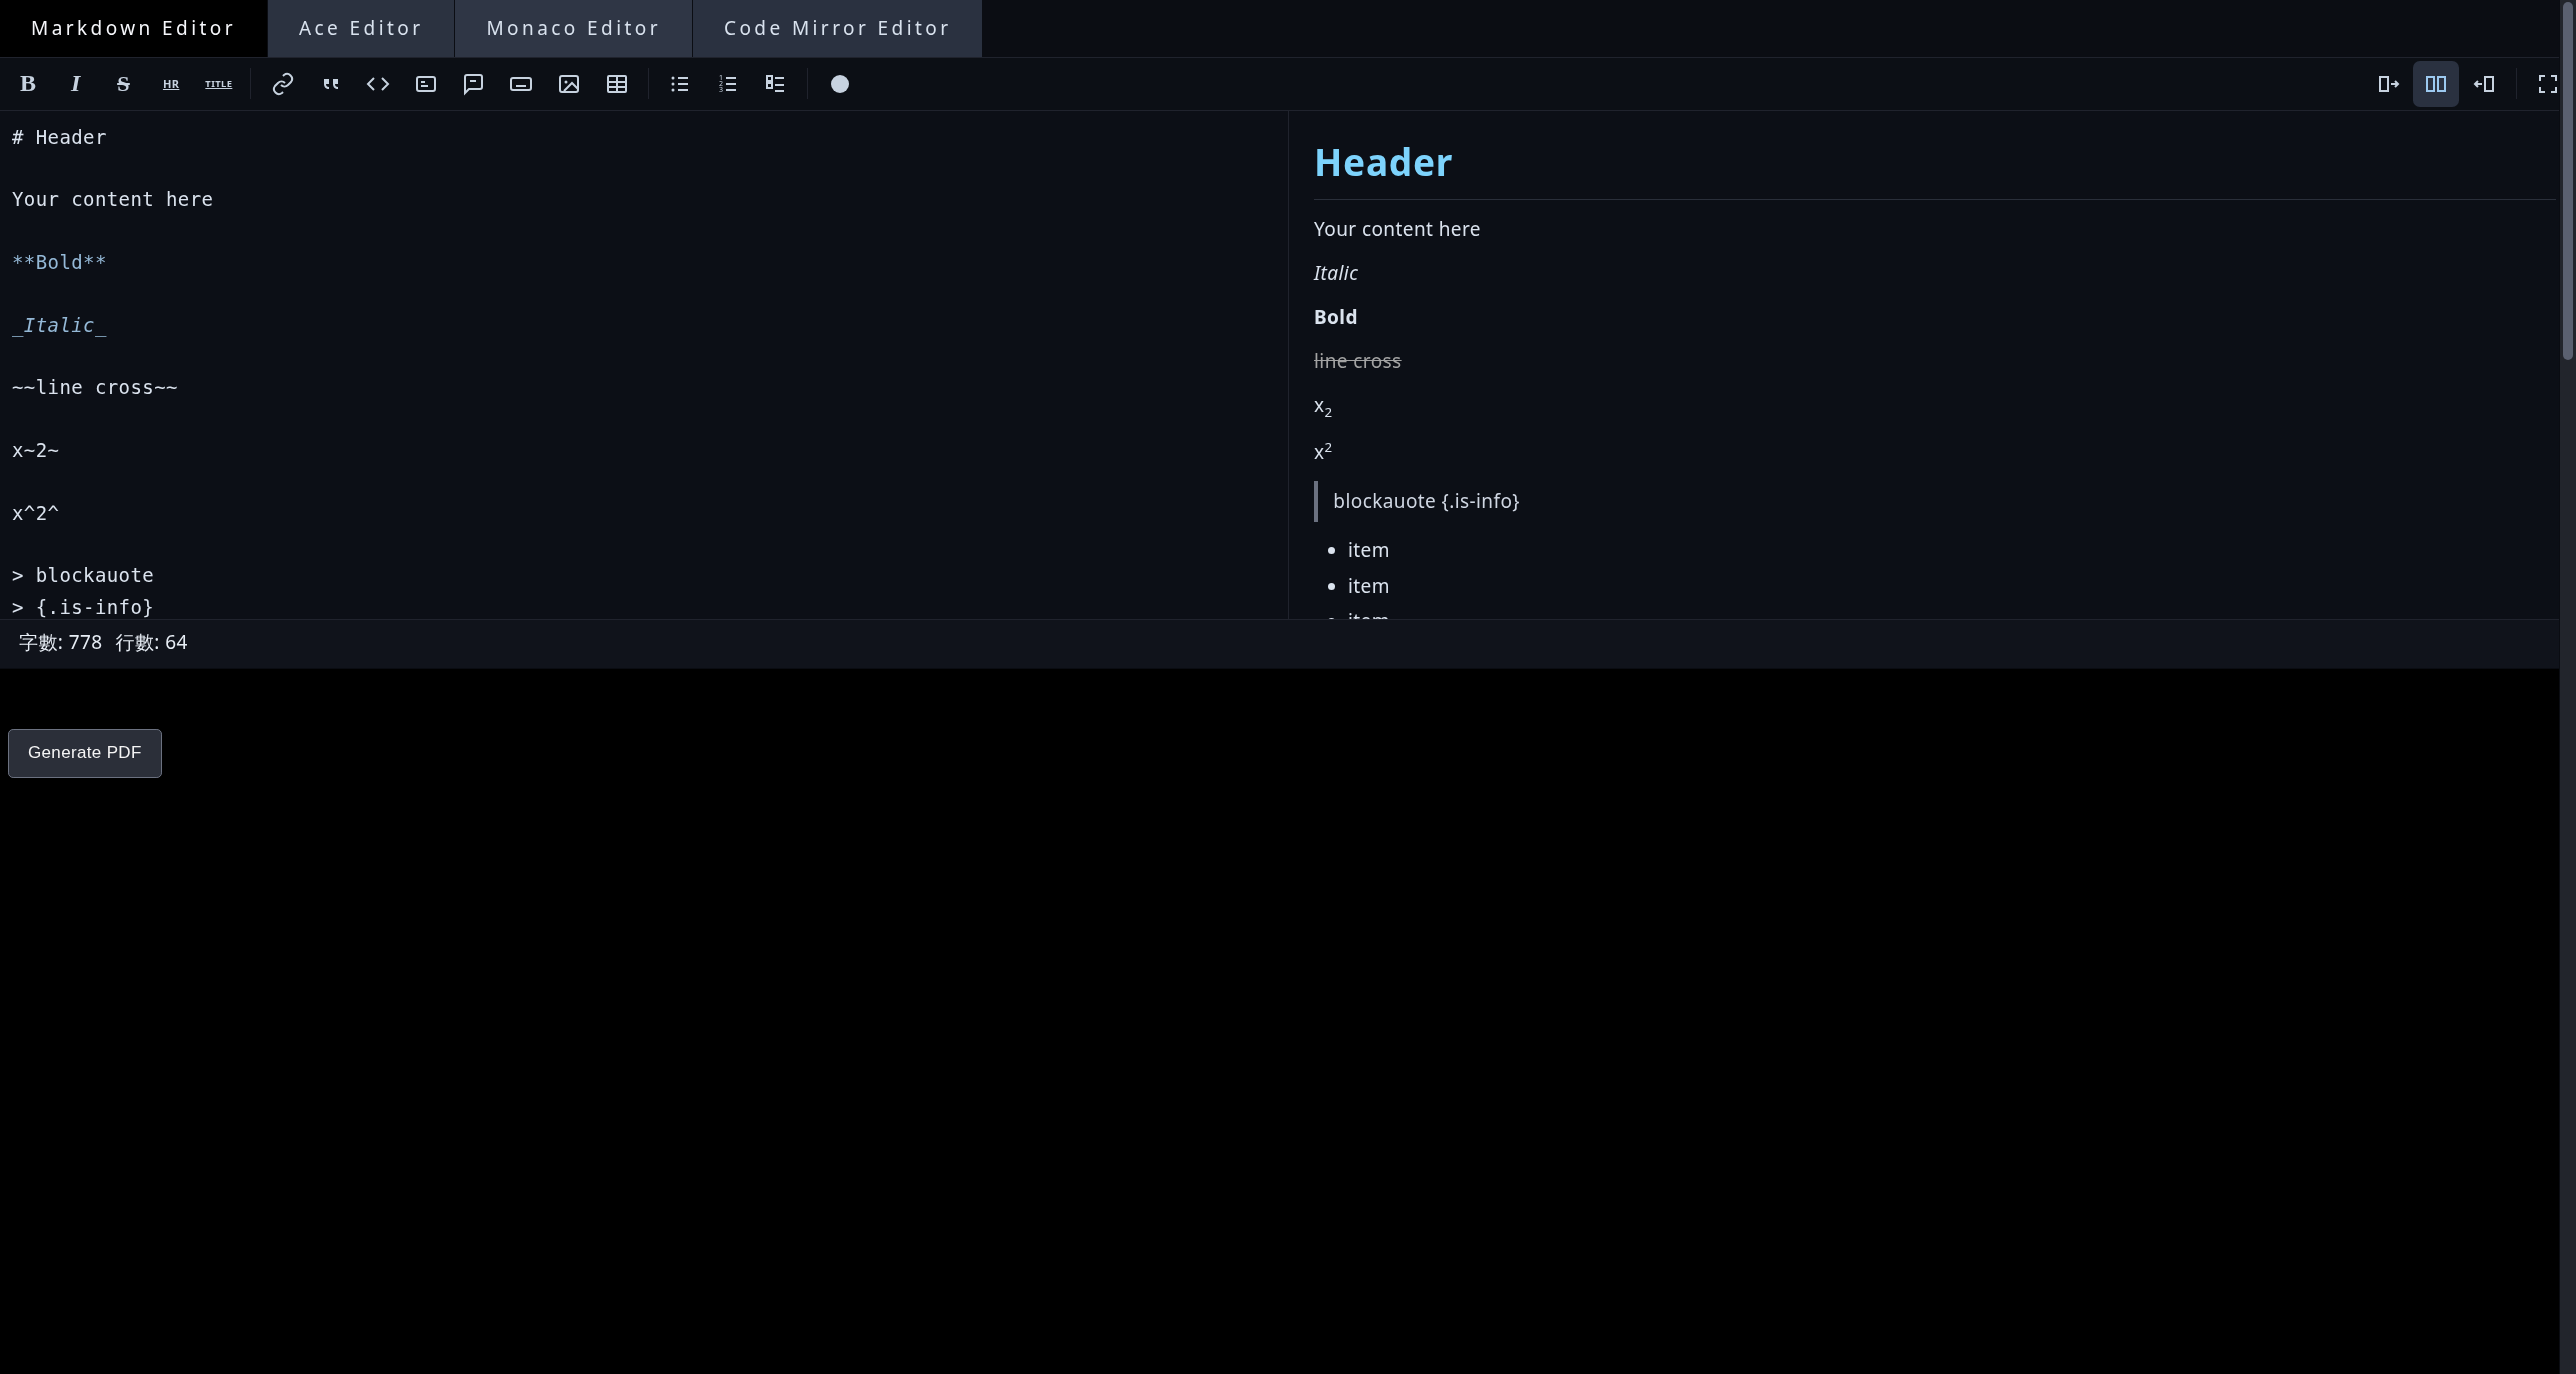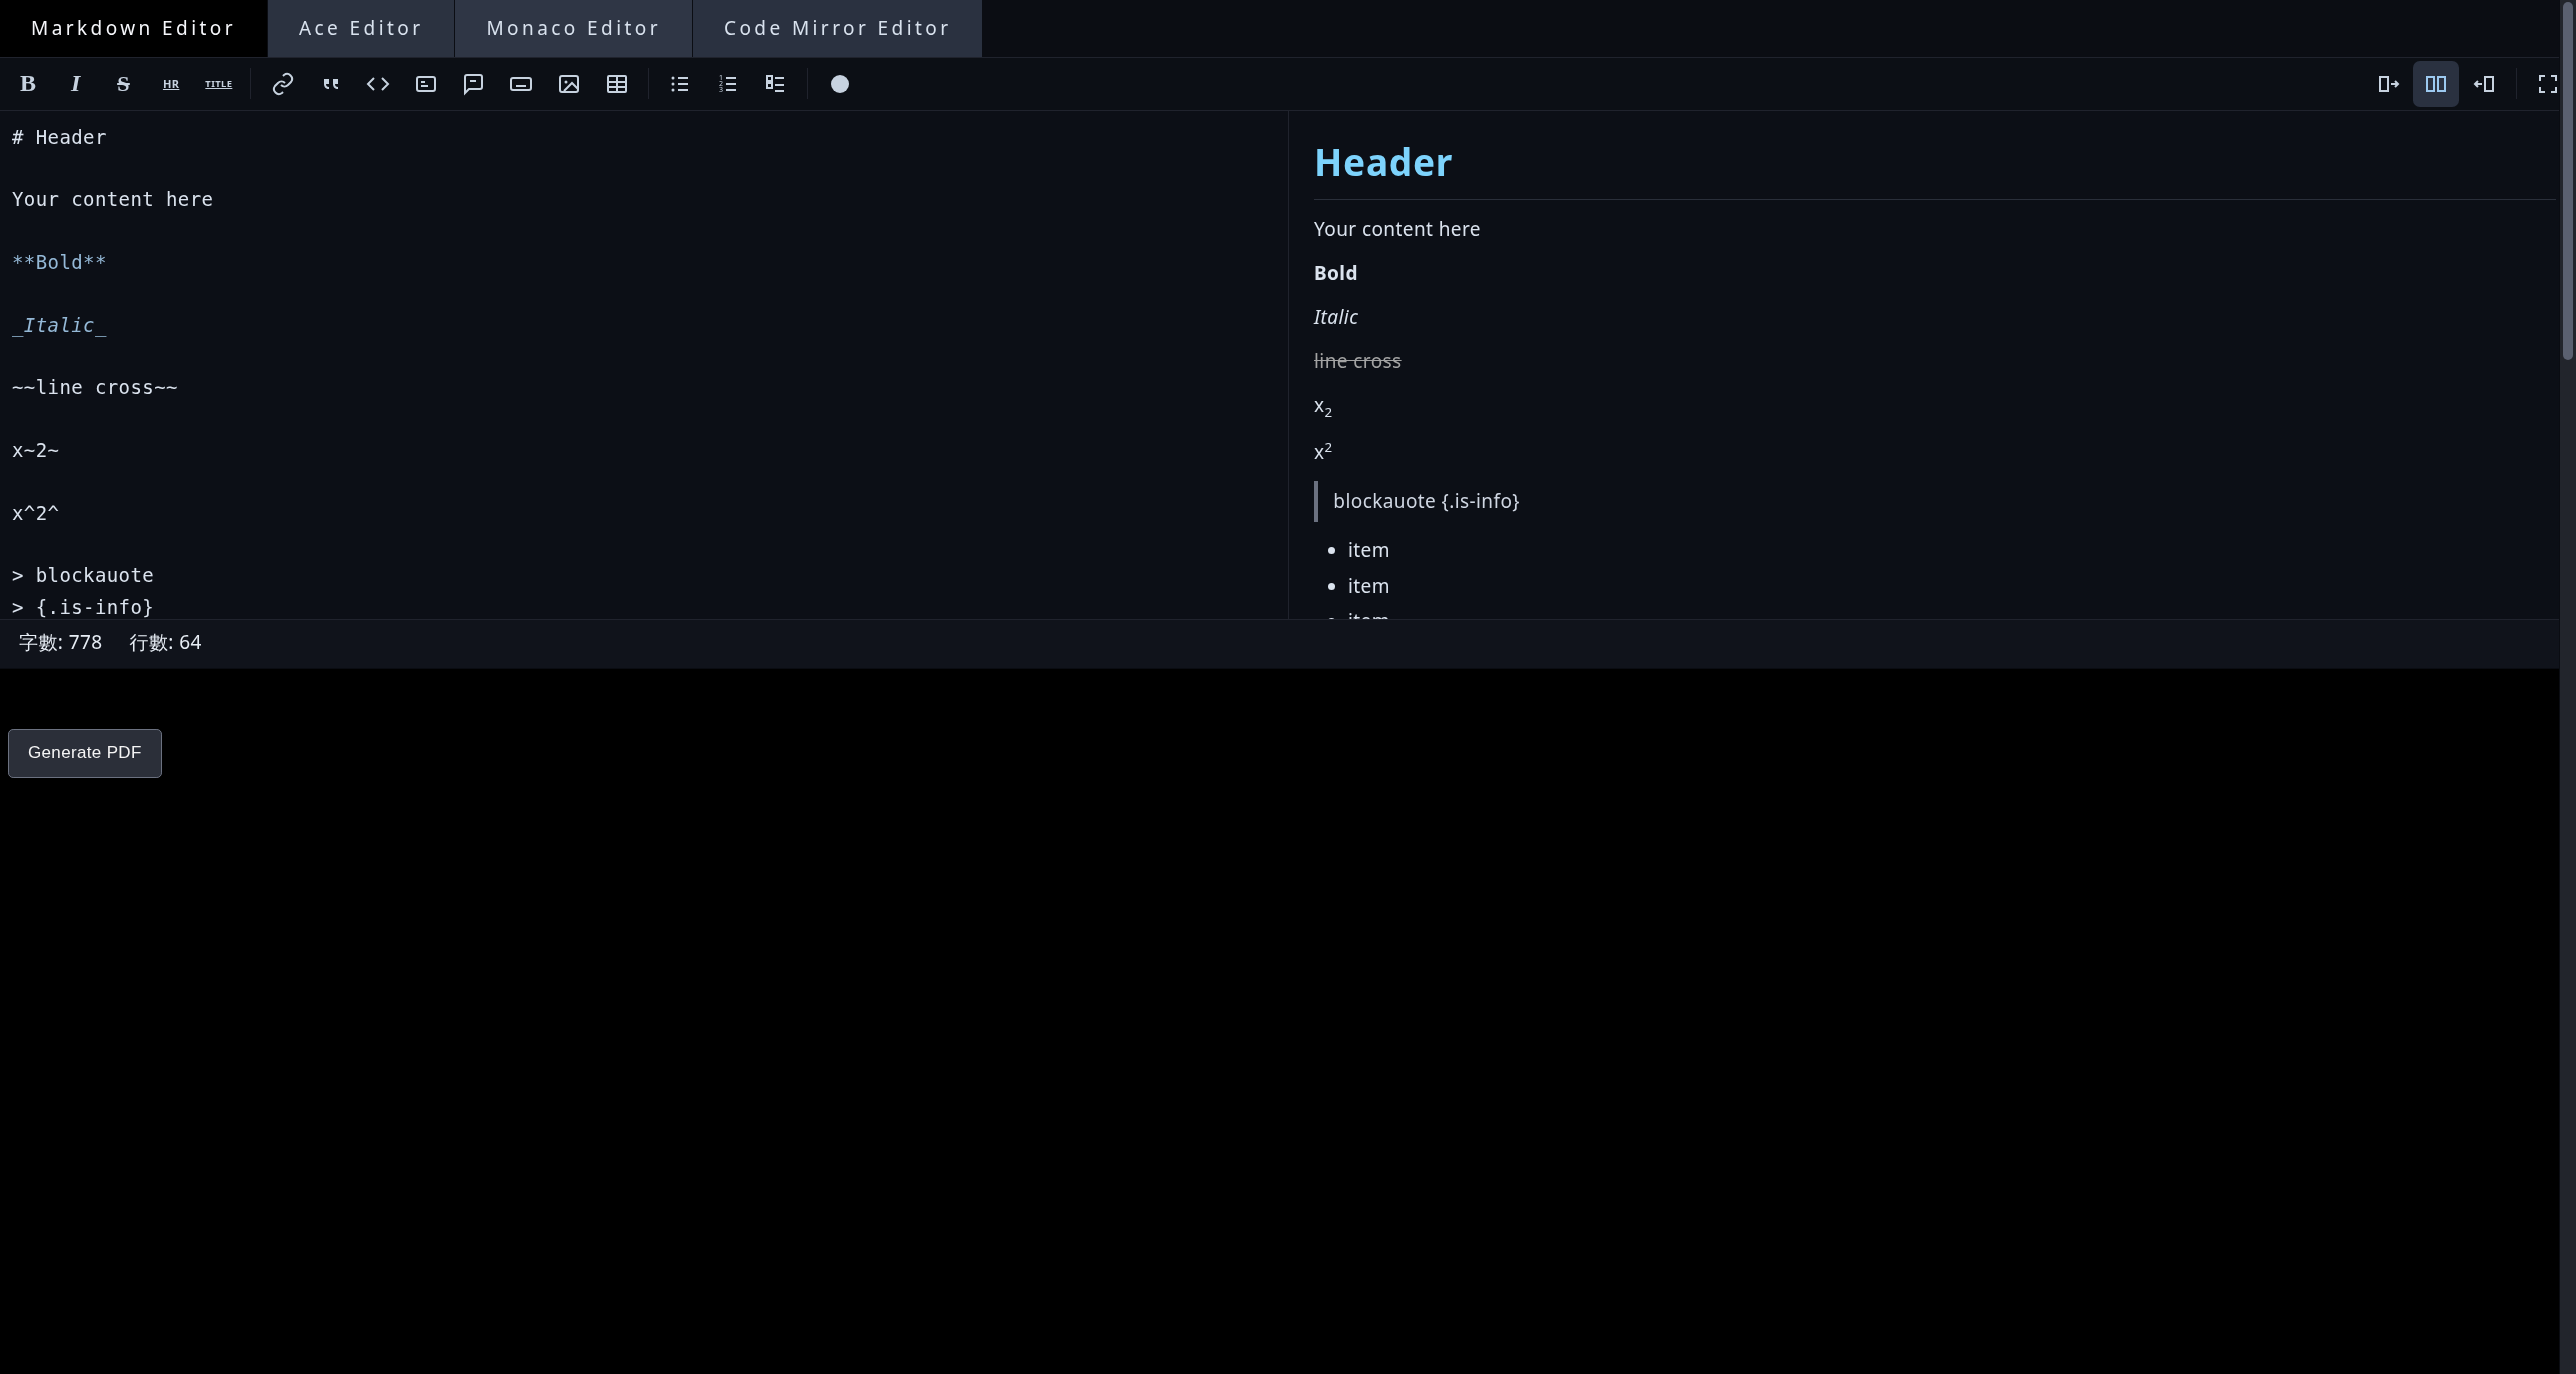--- a/index.html
+++ b/index.html
@@ -68,21 +68,21 @@
   .preview{padding:20.4px 20.4px 20.4px 25.6px;font-size:19px;line-height:1.6;color:#dbe3ee}
   .preview h1{font-size:37px;color:#7dd3fc;font-weight:700;margin:0 0 12px 0;letter-spacing:0.02em;border-bottom:0.9px solid #2a2f3a;padding-bottom:8.5px}
   .preview p{margin:13.6px 0}
   .preview s{color:#a3a3a3;text-decoration:line-through}
   .preview sub,.preview sup{font-size:0.7em}
   .preview blockquote{border-left:4.3px solid var(--blockquote);margin:13.6px 0;padding:5.1px 15.3px;color:#cfd6e2}
   .preview ul{margin:8.5px 0 0 0;padding-left:34px}
   .preview ul li{margin:5.1px 0}
 
   
-  .status{display:flex;align-items:center;gap:27px;background:var(--status-bg);padding:8.5px 15.3px 12px 19px;font-size:19px;color:#e7edf5;border-bottom:0.9px solid #0a0c12}
+  .status{display:flex;align-items:center;gap:13px;background:var(--status-bg);padding:8.5px 15.3px 12px 19px;font-size:19px;color:#e7edf5;border-bottom:0.9px solid #0a0c12}
 
   
   .below{background:#000;flex:1;padding:60px 0 0 0}
   .gen-btn{
     margin-left:8px;
     background:#2b2f39;border:1.7px solid #6b7180;color:#f5f5f5;border-radius:5.1px;
     padding:13.6px 19px;font-size:17px;letter-spacing:0.02em;cursor:pointer
   }
 
   
@@ -277,22 +277,22 @@
           <div class="line ">&gt; blockauote</div>
           <div class="line ">&gt; {.is-info}</div>
           <div class="line ">&nbsp;</div>
         </div>
     </div>
     <div class="pane-divider"></div>
     <div class="pane">
       <div class="preview">
         <h1>Header</h1>
         <p>Your content here</p>
+        <p><em>Italic</em></p>
         <p><strong>Bold</strong></p>
-        <p><em>Italic</em></p>
         <p><s>line cross</s></p>
         <p><span>x</span><sub>2</sub></p>
         <p><span>x</span><sup>2</sup></p>
         <blockquote><span>blockauote {.is-info}</span></blockquote>
         <ul id="preview-ul">
             <li>item</li>
             <li>item</li>
             <li>item</li>
           </ul>
       </div>

